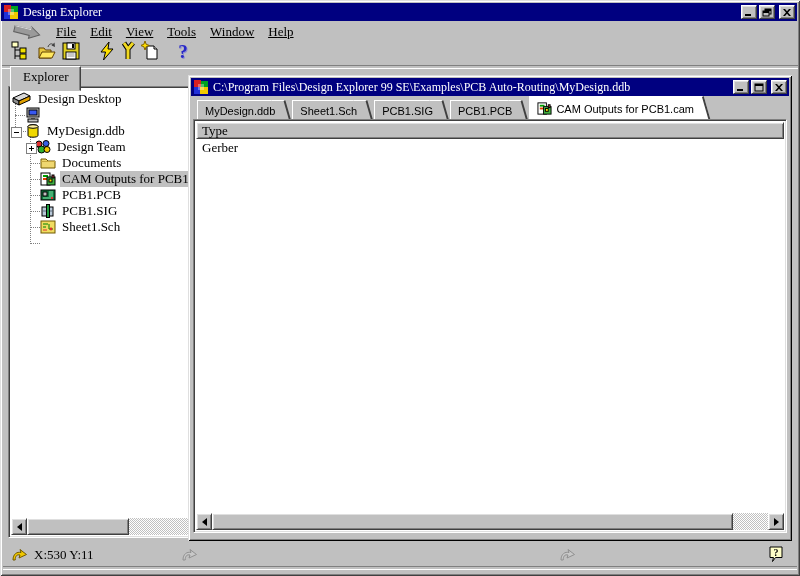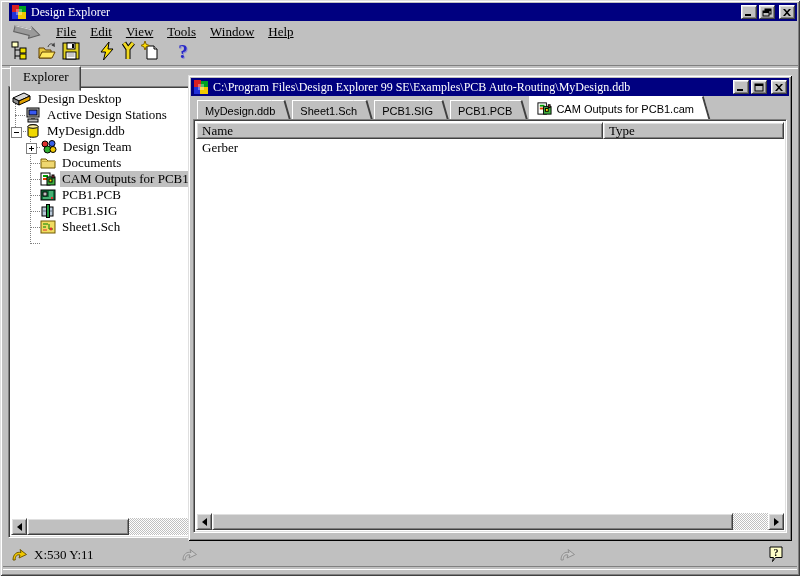--- a/index.html
+++ b/index.html
@@ -4,21 +4,21 @@
 <style>
   html,body{margin:0;padding:0;background:#808080;}
   #screen{
     position:relative;width:800px;height:576px;background:#c0c0c0;overflow:hidden;
     font-family:"Liberation Serif","DejaVu Serif",serif;font-size:13px;color:#000;
     box-shadow:inset 1px 1px 0 #dfdfdf, inset -1px -1px 0 #404040, inset 2px 2px 0 #fff, inset -2px -2px 0 #808080;
   }
   .abs{position:absolute;}
 
   
-  .titlebar{left:9px;top:3px;right:3px;height:18px;background:#000080;display:flex;align-items:center;padding:0 2px;}
+  .titlebar{left:1px;top:3px;right:3px;height:18px;background:#000080;display:flex;align-items:center;padding:0 2px;}
   .titlebar .ttext{color:#fff;font-size:12px;margin-left:4px;flex:1;white-space:nowrap;overflow:hidden;}
   .appicon{width:16px;height:16px;flex:none;}
   .wbtns{display:flex;gap:2px;align-items:center;}
   .wbtn{width:16px;height:14px;background:#c0c0c0;border:1px solid;border-color:#fff #404040 #404040 #fff;box-shadow:inset 1px 1px 0 #dfdfdf, inset -1px -1px 0 #808080;display:flex;align-items:center;justify-content:center;padding:0;}
   .wbtn.close{margin-left:2px;}
   .wbtn svg{display:block;}
 
   
   .menubar{left:3px;top:22px;right:3px;height:19px;display:flex;align-items:center;}
   .menu-arrow{margin-left:10px;margin-right:6px;width:30px;height:14px;}
@@ -237,32 +237,31 @@
         </div>
         <div class="trow" style="padding-left:14px">
           <span class="ticon">
               <svg viewBox="0 0 16 16" width="16" height="16">
                 <rect x="2" y="1" width="12" height="9" fill="#c0c0c0" stroke="#000"></rect>
                 <rect x="4" y="3" width="8" height="5" fill="#3858f0" stroke="#000"></rect>
                 <rect x="6" y="10" width="4" height="2" fill="#808080"></rect>
                 <rect x="3" y="12" width="10" height="3" fill="#c0c0c0" stroke="#000"></rect>
               </svg>
             </span>
-          <span class="tlabel">Active Design Stations</span>
         </div>
         <div class="trow" style="padding-left:14px">
           <span class="ticon">
               <svg viewBox="0 0 16 16" width="16" height="16">
                 <path d="M3,3.5 C3,1.2 13,1.2 13,3.5 L13,12.5 C13,14.8 3,14.8 3,12.5 Z" fill="#f0d800" stroke="#000"></path>
                 <ellipse cx="8" cy="3.5" rx="5" ry="1.8" fill="#fff0a0" stroke="#000"></ellipse>
               </svg>
             </span>
           <span class="tlabel">MyDesign.ddb</span>
         </div>
-        <div class="trow" style="padding-left:29px">
+        <div class="trow" style="padding-left:23px">
           <span class="ticon">
               <svg viewBox="0 0 17 16" width="17" height="16">
                 <circle cx="5" cy="5" r="3" fill="#e03030" stroke="#000"></circle>
                 <circle cx="12" cy="4.5" r="3" fill="#3860e8" stroke="#000"></circle>
                 <circle cx="7.5" cy="10.5" r="3.5" fill="#30b030" stroke="#000"></circle>
                 <circle cx="13" cy="10.5" r="3" fill="#f0c800" stroke="#000"></circle>
               </svg>
             </span>
           <span class="tlabel">Design Team</span>
         </div>
@@ -388,23 +387,20 @@
               <rect x="7" y="6" width="8" height="8" fill="#40b040" stroke="#000"></rect>
               <rect x="9" y="8" width="3" height="3" fill="#ffe000" stroke="#000"></rect>
               <rect x="12" y="4" width="2" height="3" fill="#c04040" stroke="#000"></rect>
             </svg></span>
         <span>CAM Outputs for PCB1.cam</span>
       </div>
     </div>
 
     <div class="doc-content">
       <div class="hdr-row">
-        <div class="hdr-cell hdr-name">
-            <span>Name</span>
-          </div>
         <div class="hdr-cell hdr-type">
             <span>Type</span>
           </div>
       </div>
       <div class="data-row">
         <div class="cell-type">
           <span>Gerber</span>
         </div>
       </div>
 

